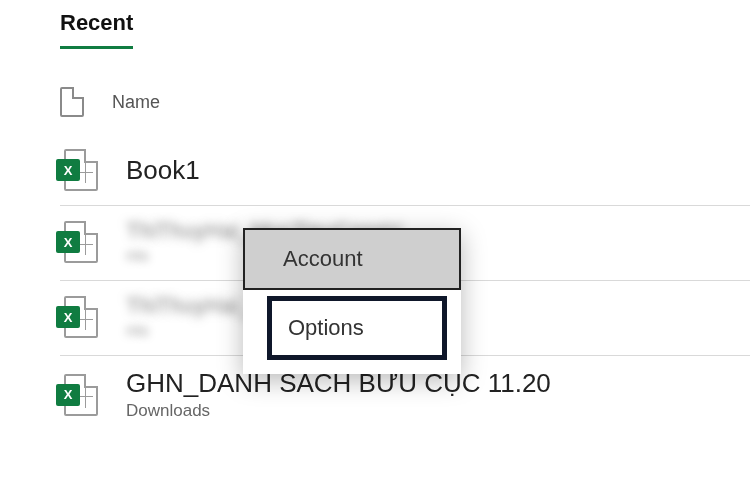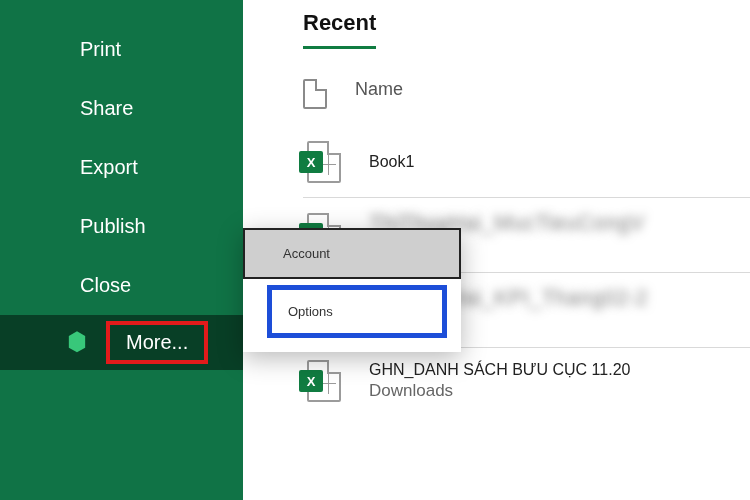--- a/index.html
+++ b/index.html
@@ -61,23 +61,23 @@
     cursor: pointer;
   }
   .tab.active {
     color: #111;
     font-weight: 600;
     border-bottom: 3px solid #107c41;
   }
 
   .list-header {
     display: flex;
-    align-items: flex-start;
+    align-items: center;
     gap: 28px;
-    margin-top: 26px;
+    margin-top: 34px;
     color: #555;
     font-size: 18px;
   }
   .doc-icon-hdr {
     width: 24px; height: 30px;
     border: 2px solid #8a8a8a;
     border-radius: 2px;
     position: relative;
   }
   .doc-icon-hdr::after {
@@ -132,79 +132,61 @@
   }
   .xls-grid {
     position:absolute;
     right:3px; top:10px;
     width:16px; height:22px;
     background:
       linear-gradient(#9b9b9b,#9b9b9b) 0 50%/100% 1px no-repeat,
       linear-gradient(#9b9b9b,#9b9b9b) 50% 0/1px 100% no-repeat;
   }
   .file-meta { display:flex; flex-direction:column; }
-  .file-name { font-size: 16px; color: #222; }
+  .file-name { font-size: 26px; color: #222; }
   .file-loc  { font-size: 17px; color: #666; margin-top: 2px; }
 
   .blurred .file-name { color: transparent; text-shadow: 0 0 10px rgba(0,0,0,0.5); font-size:22px; white-space:nowrap;}
   .blurred .file-loc  { color: transparent; text-shadow: 0 0 8px rgba(0,0,0,0.4); }
 
   
   .flyout {
     position: absolute;
     left: 243px;
     top: 228px;
     width: 218px;
     background: #fff;
     box-shadow: 0 6px 24px rgba(0,0,0,0.28);
     z-index: 10;
   }
   .fly-item {
     padding: 18px 0 18px 40px;
-    font-size: 13px;
+    font-size: 22px;
     color: #333;
     cursor: pointer;
   }
   .fly-item.hover {
     background: #cfcfcf;
     outline: 2px solid #222;
     outline-offset: -2px;
   }
   .fly-wrap-highlight {
     margin: 6px 14px 14px 24px;
   }
   .fly-item.boxed {
-    border: 5px solid #1d4ed8;
+    border: 5px solid #0f172a;
     padding: 14px 0 14px 16px;
     margin: 0;
   }
 </style>
 </head>
 <body>
 
 <div class="app">
 
-  <div class="sidebar">
-    <div class="side-item">Print</div>
-    <div class="side-item">Share</div>
-    <div class="side-item">Export</div>
-    <div class="side-item">Publish</div>
-    <div class="side-item">Close</div>
-
-    <div class="side-more-wrap">
-      <span class="side-more-logo">
-        <svg width="28" height="28" viewBox="0 0 24 24">
-            <path fill="currentColor" d="M12 2 5 6v4l7 4 7-4V6l-7-4zm0 10L5 8v8l7 4 7-4V8l-7 4z"></path>
-          </svg>
-      </span>
-      <span class="more-highlight">
-        <span class="more-label">More...</span>
-      </span>
-    </div>
-  </div>
 
   <div class="main">
     <div class="tabs">
       <div class="tab active">Recent</div>
     </div>
 
     <div class="list-header">
       <span class="doc-icon-hdr"></span>
       <span>Name</span>
     </div>

